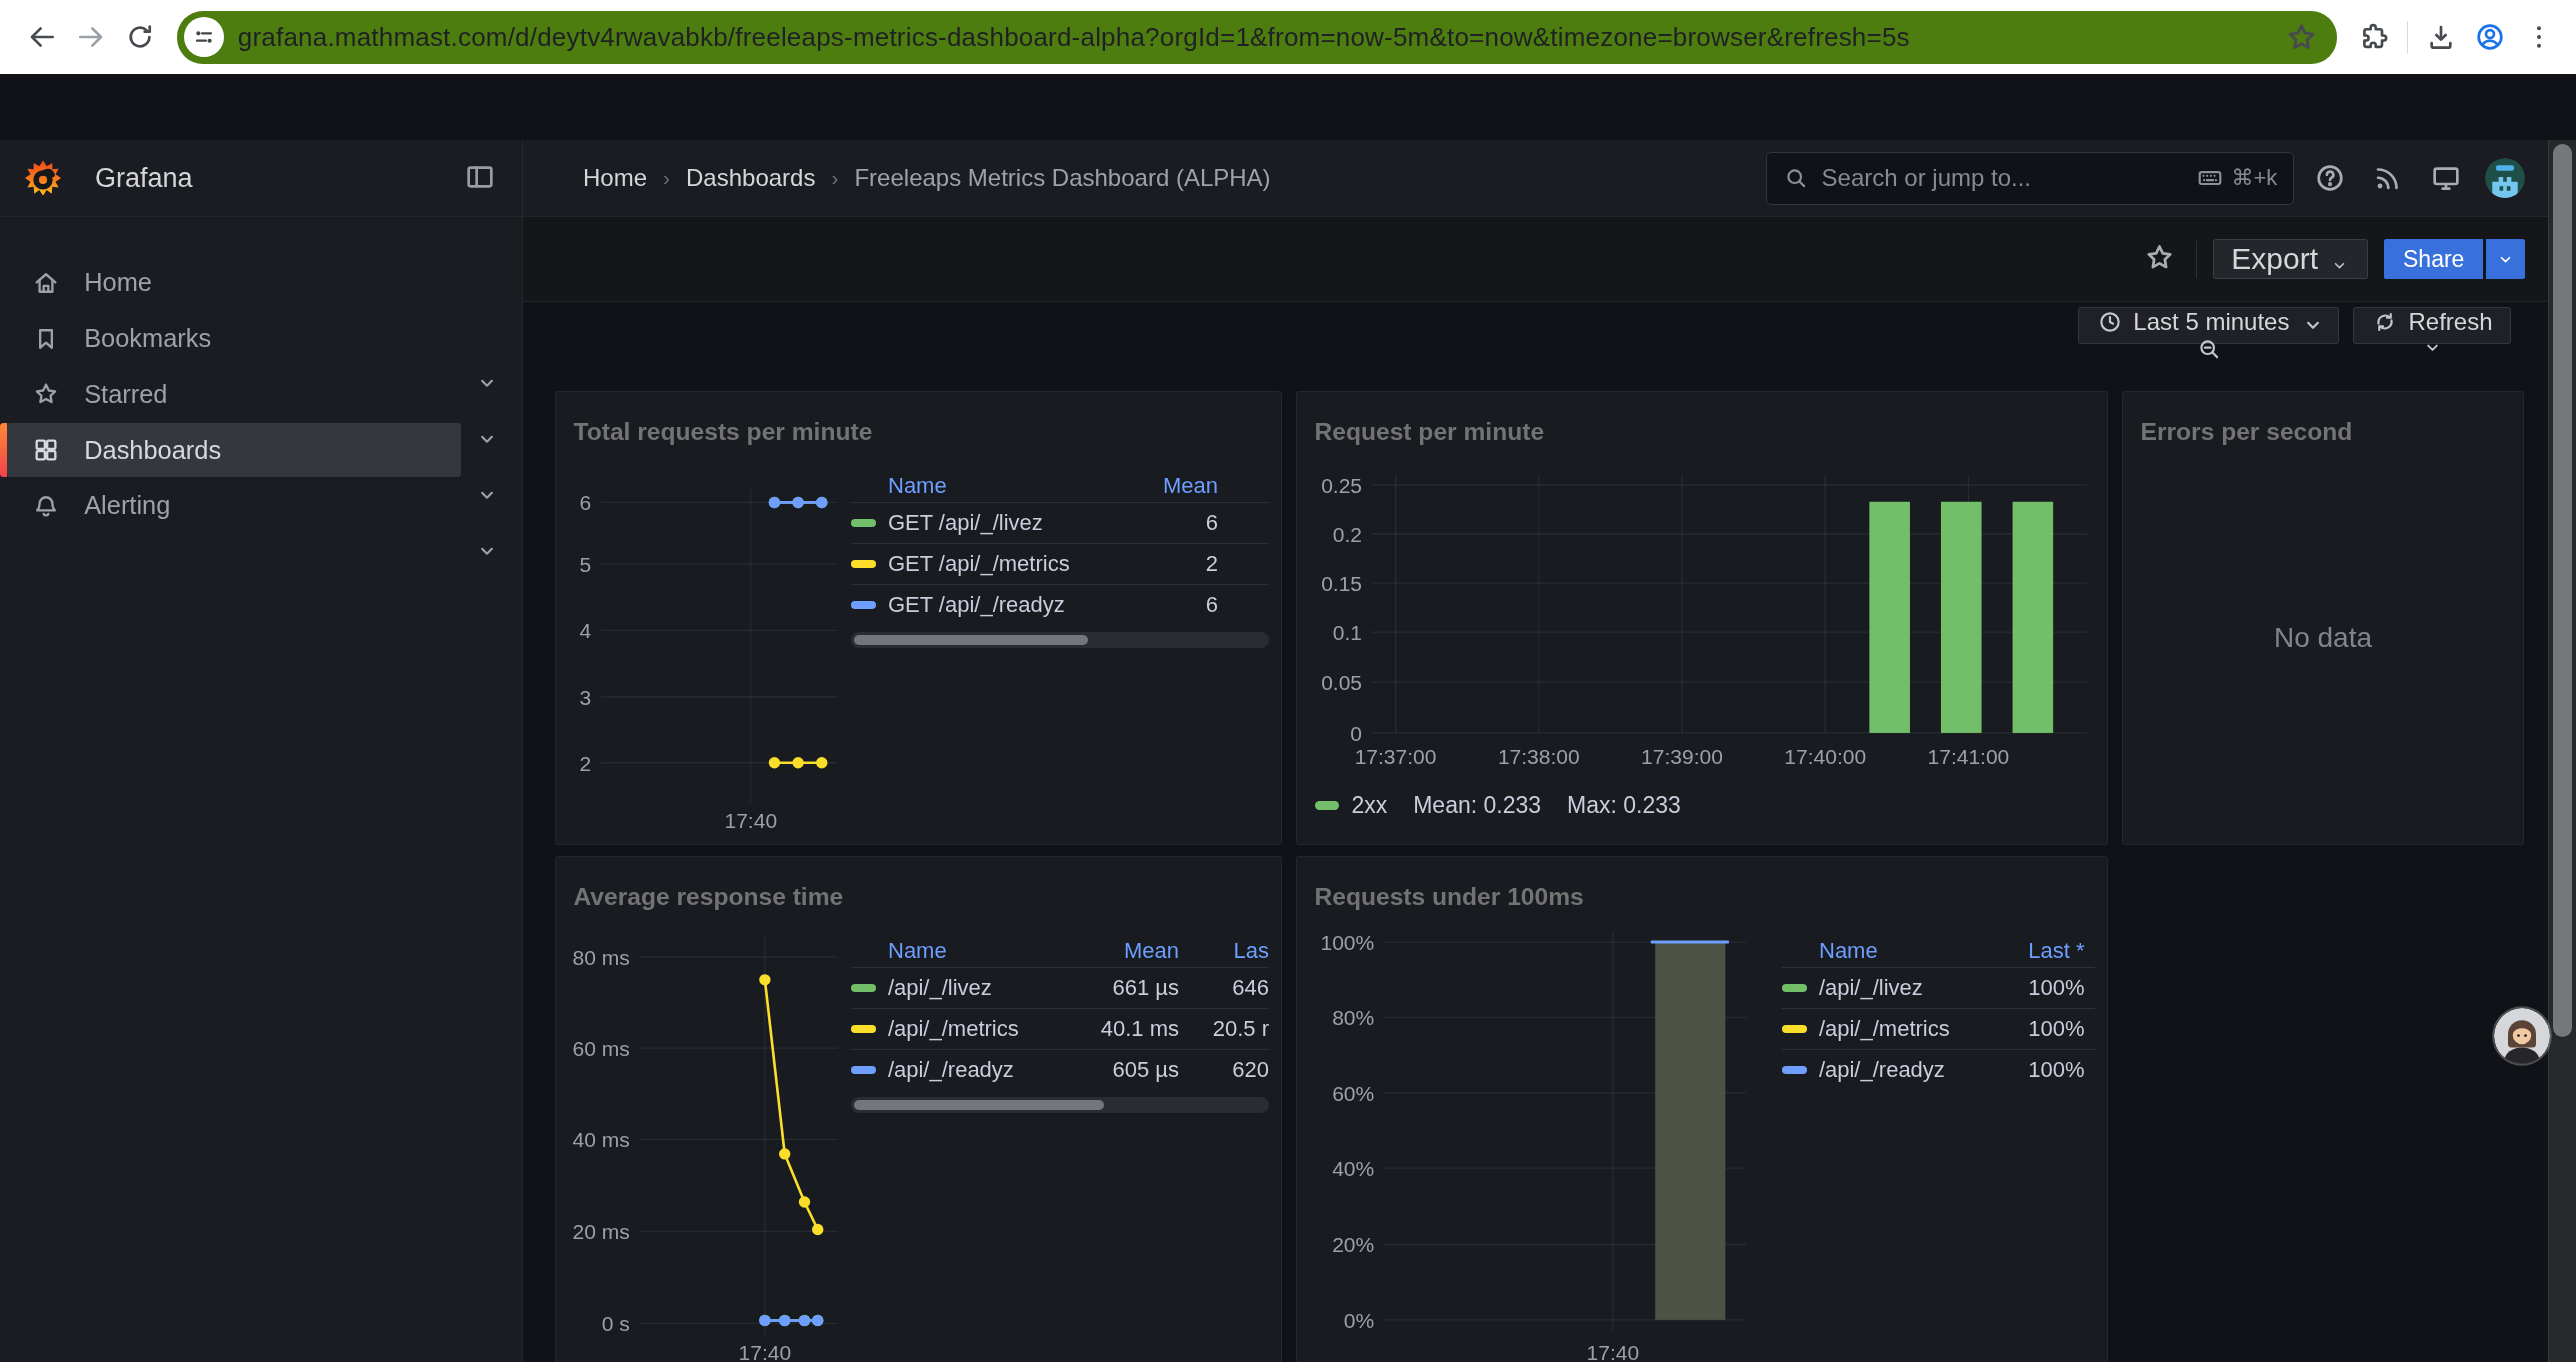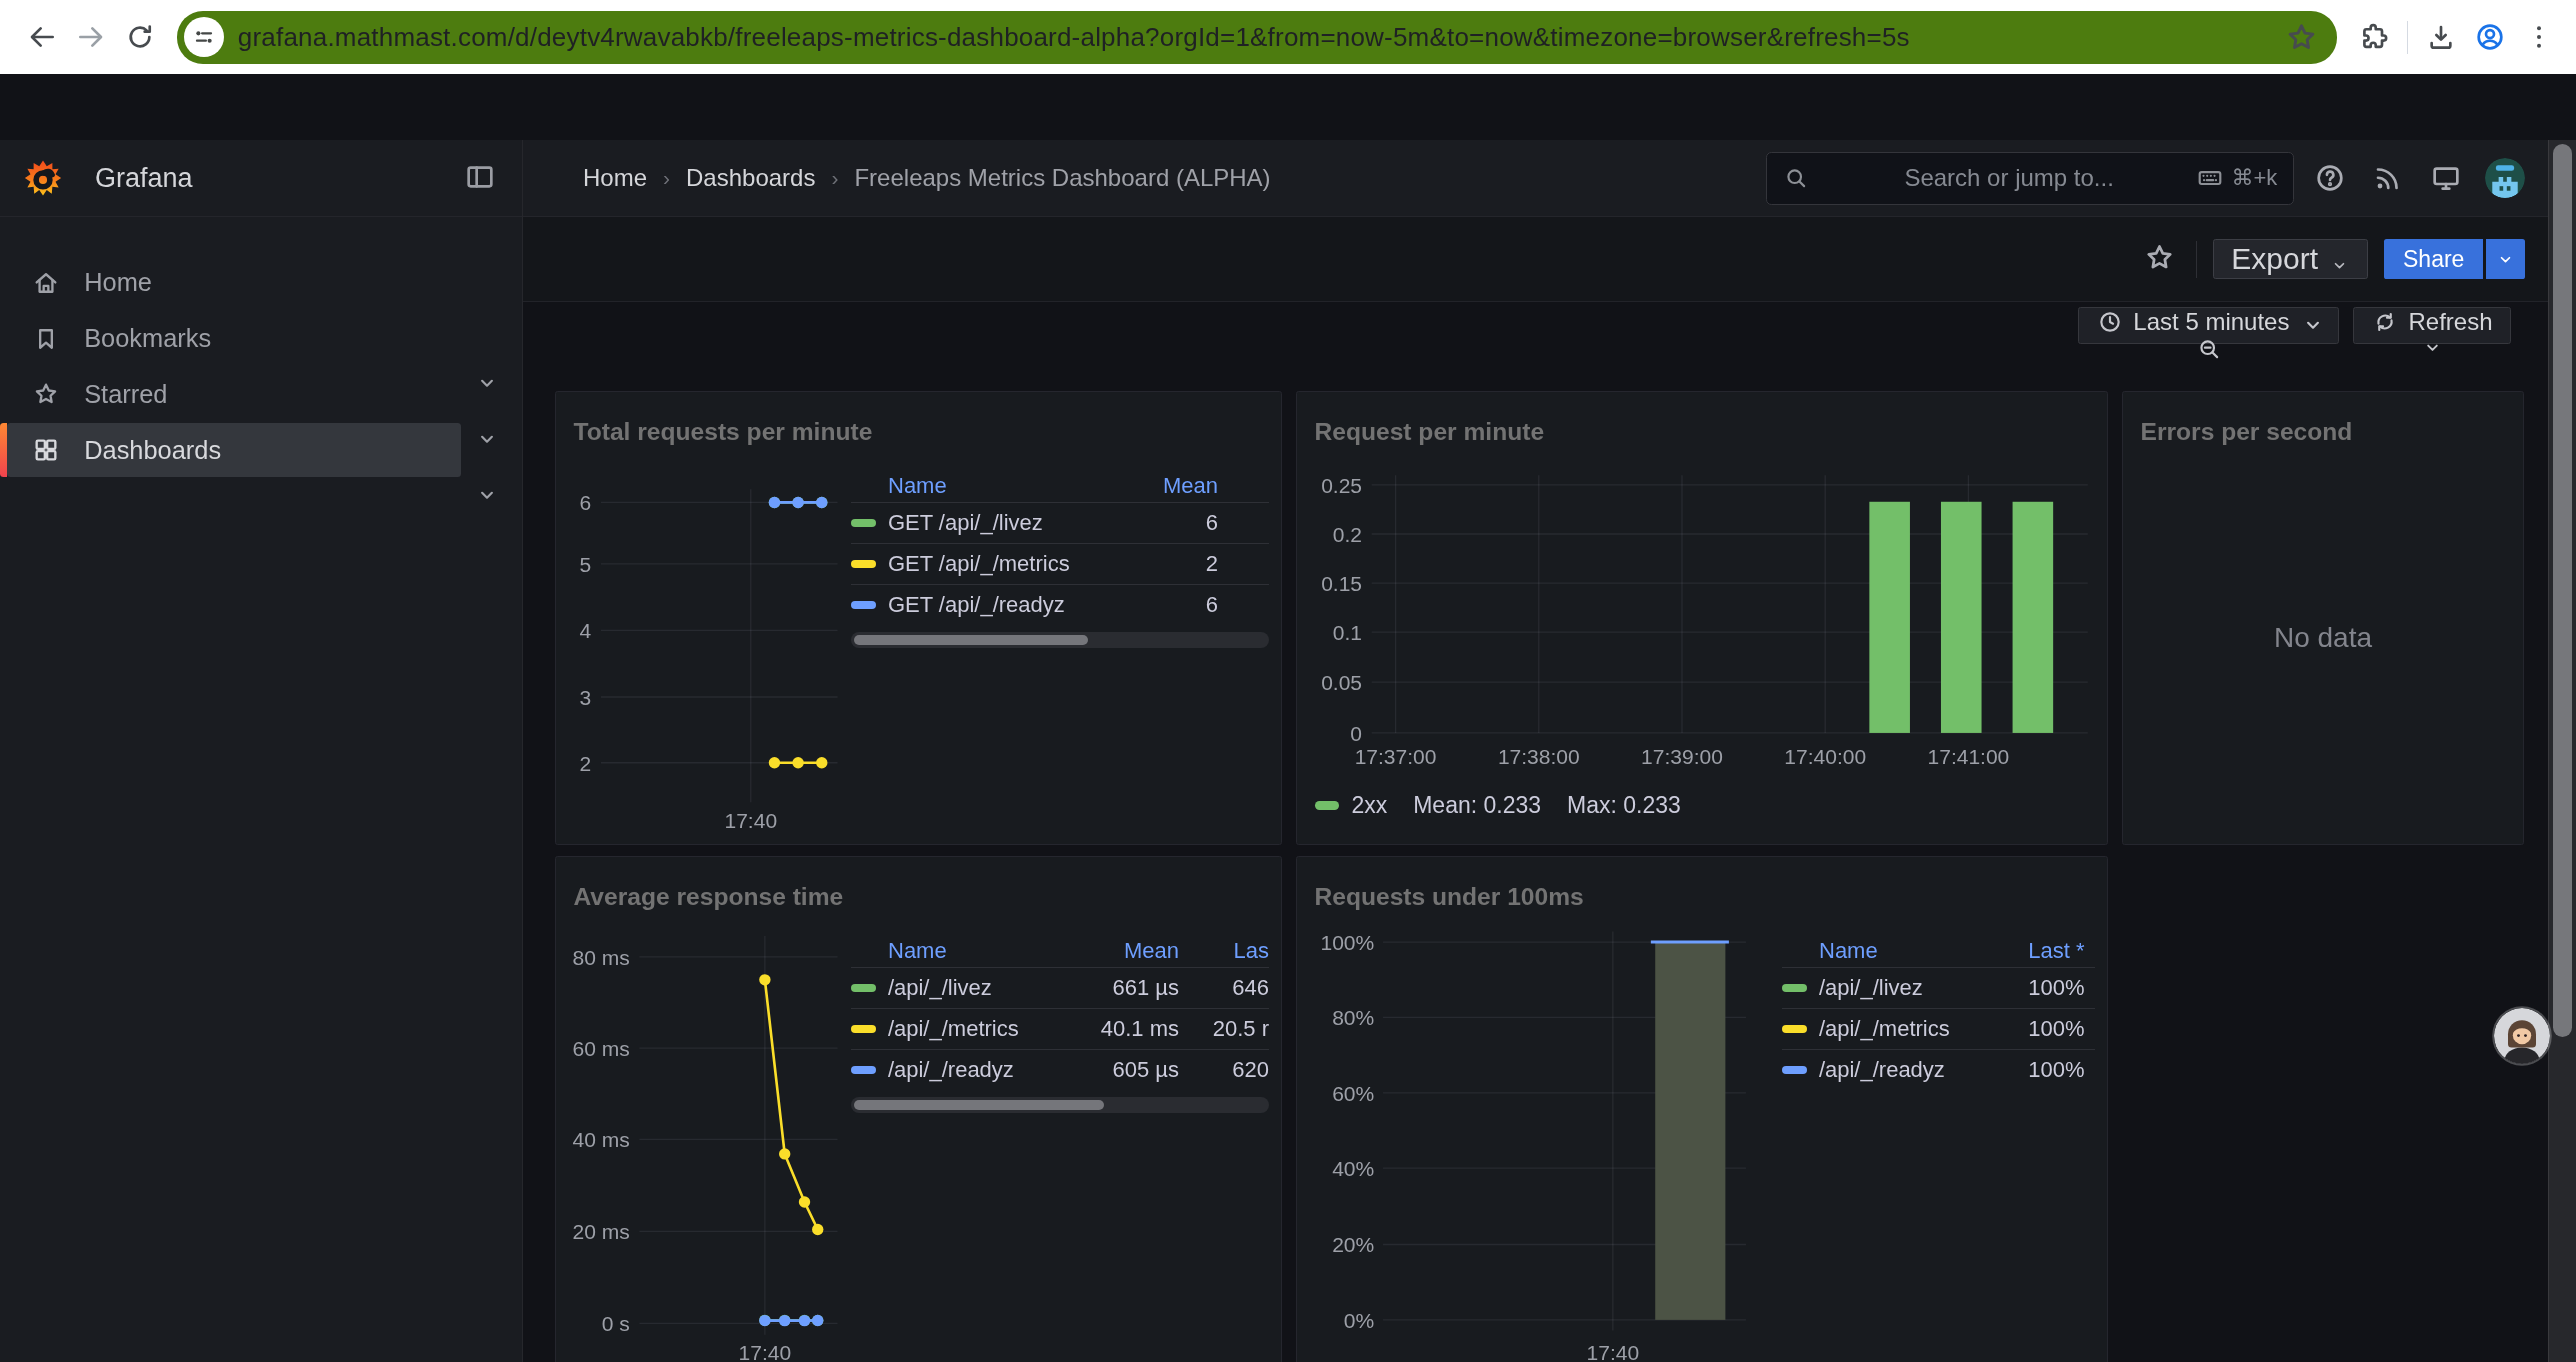--- a/index.html
+++ b/index.html
@@ -59,21 +59,21 @@
   .side-chev svg { width:26px; height:26px; }
 
   .main { flex:1; position:relative; min-width:0; }
   .main-header { height:77px; background:#1a1c21; border-bottom:0.9px solid #24252b;
     display:flex; align-items:center; padding:0 23px 0 60px; }
   .crumb { font-size:24px; color:#d5d6da; font-weight:500; white-space:nowrap; }
   .crumb.current { color:#9fa1a8; font-weight:400; }
   .crumb-sep { color:#6f7178; font-size:21px; margin:0 16px; }
   .hdr-right { margin-left:auto; display:flex; align-items:center; gap:12.3px; }
   .search-box { width:528px; height:53px; background:#101218; border:0.9px solid #34353b;
-    border-radius:5.3px; display:flex; align-items:center; padding:13px 16px;text-align:center; }
+    border-radius:5.3px; display:flex; align-items:center; padding:13px 16px; }
   .search-box .icon { width:26px; height:26px; color:#8d9096; flex:none; }
   .search-box .icon svg { width:26px; height:26px; }
   .search-ph { margin-left:12.3px; font-size:24px; color:#868a92; flex:1; white-space:nowrap; overflow:hidden; }
   .kbd-hint { display:flex; align-items:center; gap:8.8px; color:#868a92; font-size:22px; flex:none; }
   .kbd-hint .icon { width:26px; height:26px; }
   .kbd-hint .icon svg { width:26px; height:26px; }
   .hdr-icon { width:46px; height:46px; color:#aaacb3; display:flex; align-items:center; justify-content:center; }
   .hdr-icon svg { width:32px; height:32px; }
   .hdr-avatar { width:40px; height:40px; border-radius:50%; overflow:hidden; flex:none; margin-left:3.5px; }
 
@@ -265,20 +265,34 @@
           </div>
           <div style="position: relative;">
             <div class="side-item active">
               <span class="icon"><svg viewBox="0 0 24 24" class="st">
                   <rect x="4" y="4" width="7" height="7" rx="1"></rect>
                   <rect x="13" y="4" width="7" height="7" rx="1"></rect>
                   <rect x="4" y="13" width="7" height="7" rx="1"></rect>
                   <rect x="13" y="13" width="7" height="7" rx="1"></rect>
                 </svg></span>
               <span class="lbl">Dashboards</span>
+            </div>
+            <div class="side-chev">
+              <svg viewBox="0 0 24 24" class="st">
+                <path d="M7.5 10 L12 14.5 L16.5 10"></path>
+              </svg>
+            </div>
+          </div>
+          <div style="position: relative;">
+            <div class="side-item">
+              <span class="icon"><svg viewBox="0 0 24 24" class="st">
+                  <path d="M12 4.5 a5.5 5.5 0 0 1 5.5 5.5 c0 3.2 1 4.8 2 5.8 H4.5 c1 -1 2 -2.6 2 -5.8 A5.5 5.5 0 0 1 12 4.5 Z"></path>
+                  <path d="M10 18.8 a2.2 2.2 0 0 0 4 0"></path>
+                </svg></span>
+              <span class="lbl">Alerting</span>
             </div>
             <div class="side-chev">
               <svg viewBox="0 0 24 24" class="st">
                 <path d="M7.5 10 L12 14.5 L16.5 10"></path>
               </svg>
             </div>
           </div>
         </div>
 
     </div>

